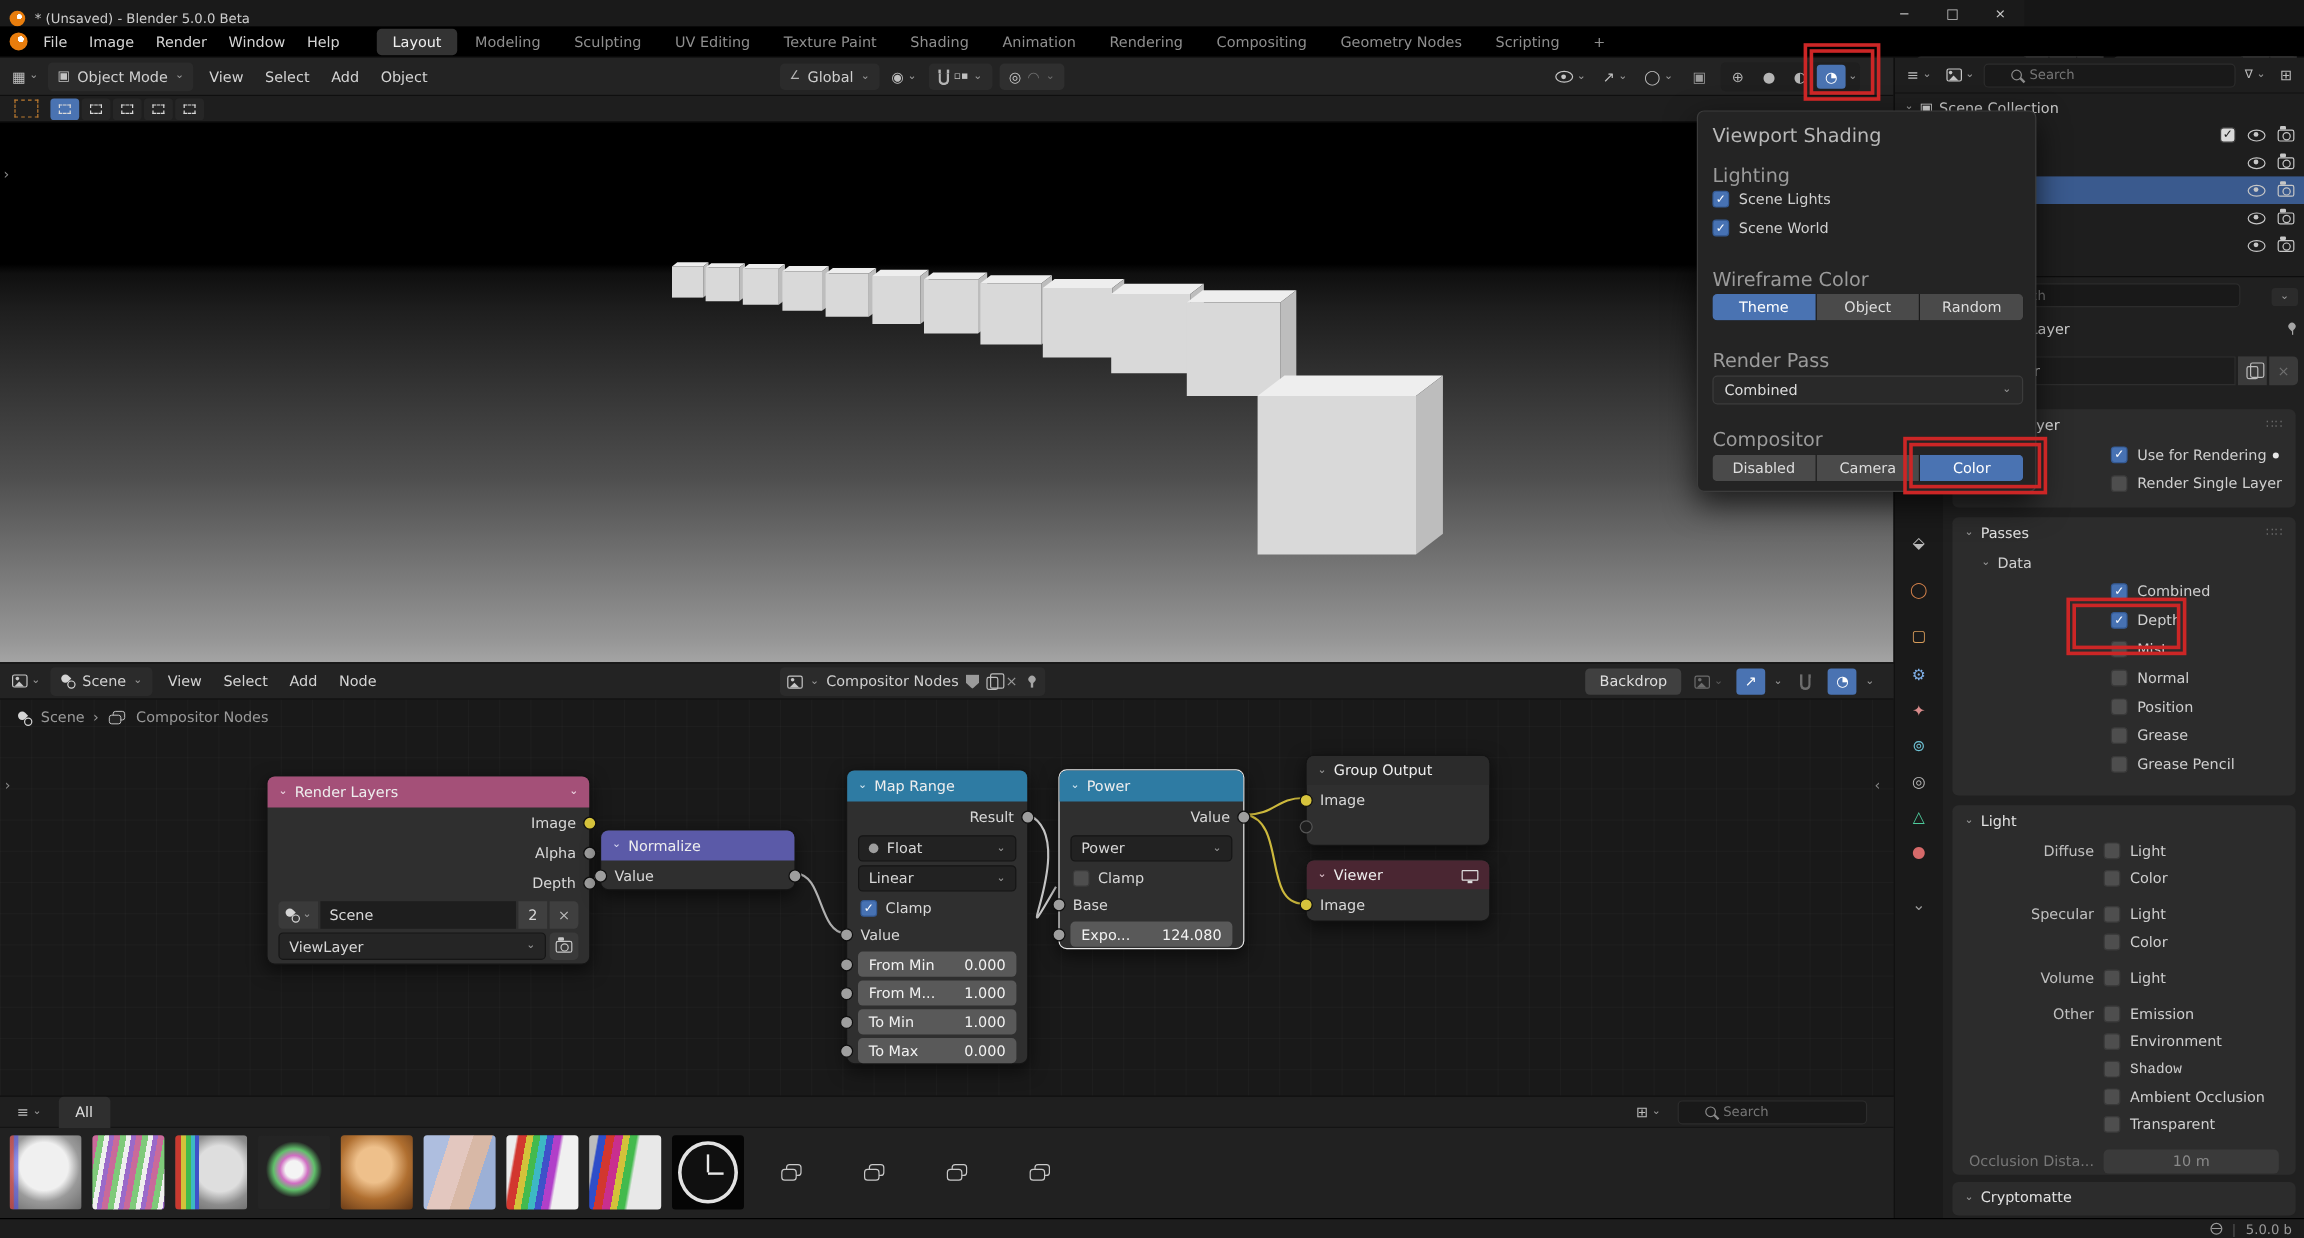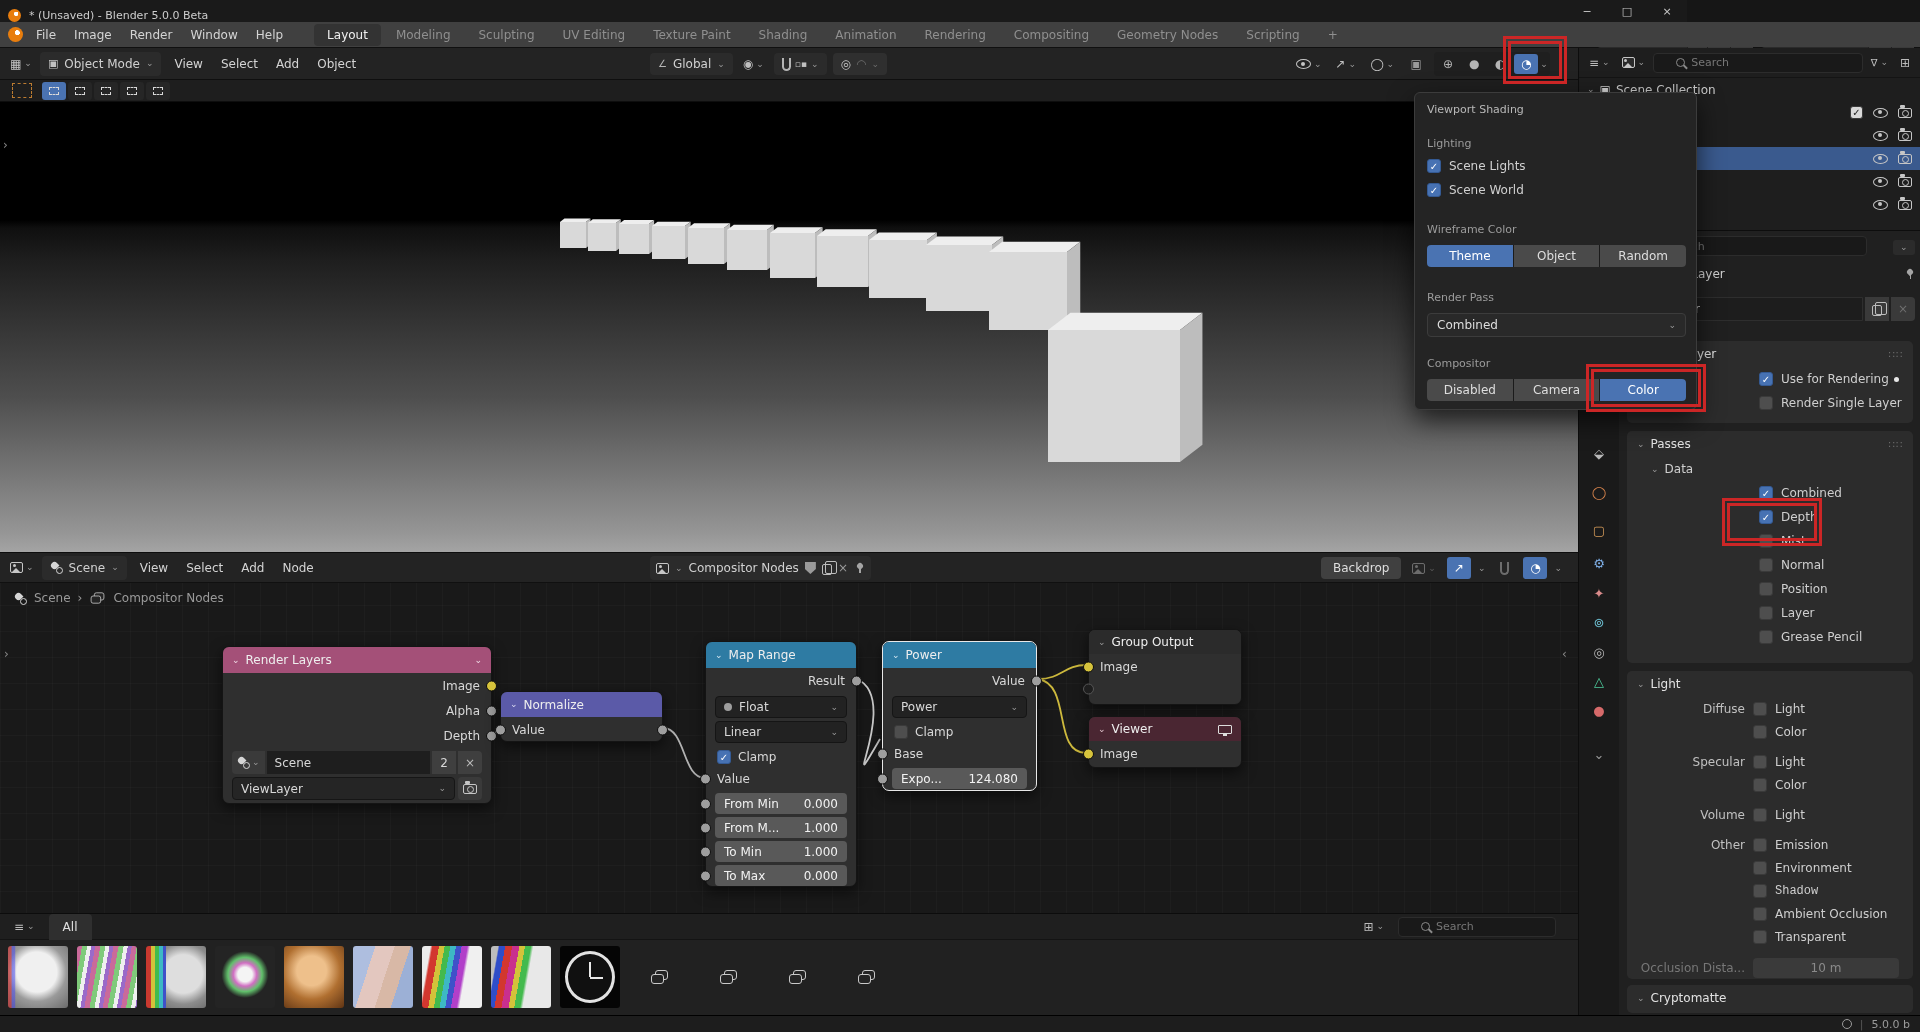--- a/index.html
+++ b/index.html
@@ -9,21 +9,21 @@
 .abs{position:absolute}
 .flex{display:flex;align-items:center}
 .chev{color:#9a9a9a;font-size:9px;line-height:1}
 .glyph{line-height:1}
 
 #titlebar{left:0;top:0;width:1687px;height:22px;background:#1a1a1a;display:flex;align-items:flex-end;padding-left:8px;gap:8px}
 .blogo{width:13px;height:13px;border-radius:50%;background:radial-gradient(circle at 62% 38%,#fff 0 18%,#e87d0d 20%);flex:none}
 #wbtns{position:absolute;right:0;top:0;height:22px;display:flex}
 #wbtns span{width:40px;height:22px;display:flex;align-items:center;justify-content:center;color:#c9c9c9;font-size:11px}
 
-#menubar{left:0;top:22px;width:1920px;height:26px;background:#404040;border-bottom:1px solid #101010;display:flex;align-items:center;padding-left:8px}
+#menubar{left:0;top:22px;width:1920px;height:26px;background:#000000;border-bottom:1px solid #101010;display:flex;align-items:center;padding-left:8px}
 .menu-item{padding:4px 9px;color:#d4d4d4;border-radius:4px}
 #tabs{display:flex;margin-left:22px;gap:2px}
 .wtab{padding:4px 13px;color:#8f8f8f;border-radius:4px}
 .wtab.active{background:#333;color:#efefef}
 #tb-right{position:absolute;right:6px;top:25px;display:flex;gap:8px;height:20px}
 .grp{display:flex;align-items:center;background:#2b2b2b;border-radius:4px;height:20px}
 .grp>*{padding:0 4px}
 .chip{background:#3a3a3a;height:20px;display:flex;align-items:center;padding:0 6px;border-left:1px solid #222}
 
 #vph{left:0;top:48px;width:1578px;height:32px;background:#232323;border-bottom:1px solid #0f0f0f;display:flex;align-items:center;padding-left:6px;gap:4px}
@@ -112,21 +112,21 @@
 .t9 .hh{position:absolute;left:50%;top:50%;width:2px;height:15px;background:#e8e8e8;transform:translate(-50%,-100%)}
 .t9 .mh{position:absolute;left:50%;top:50%;width:13px;height:2px;background:#e8e8e8}
 .ngi{position:relative;width:17px;height:14px;flex:none}
 .ngi::before,.ngi::after{content:"";position:absolute;border:1.6px solid #c9c9c9;border-radius:3px;background:#242424}
 .ngi::before{right:0;top:0;width:11px;height:8px}
 .ngi::after{left:0;bottom:0;width:11px;height:8px}
 
 #statusbar{left:0;top:1015px;width:1920px;height:17px;background:#1d1d1d;border-top:1px solid #000;display:flex;align-items:center;justify-content:flex-end;padding-right:10px;gap:8px;color:#9a9a9a;font-size:11px}
 
 #popup{left:1414px;top:92px;width:283px;height:318px;background:#242424;border:1px solid #3c3c3c;border-radius:6px;box-shadow:0 10px 26px rgba(0,0,0,.65);z-index:60}
-#popup .sect{color:#9b9b9b;font-size:11px}
+#popup .sect{color:#9b9b9b;font-size:16px}
 .seg{display:flex;border-radius:4px;overflow:hidden;gap:1px;background:#1b1b1b}
 .seg>div{flex:1;height:22px;display:flex;align-items:center;justify-content:center;background:#4a4a4a;color:#dedede}
 .seg>div.active{background:#4a73b2;color:#fff}
 .popdd{display:flex;align-items:center;background:#292929;border:1px solid #3c3c3c;border-radius:4px;height:24px;padding:0 9px;color:#dedede}
 
 .redbox{position:absolute;border:3px solid #cc2626;z-index:70;pointer-events:none}
 .redbox::before{content:"";position:absolute;inset:2px;border:3px solid #cc2626}
 
 .eye{width:15px;height:10px;border:1.3px solid #c6c6c6;border-radius:50%;position:relative;flex:none}
 .eye::after{content:"";position:absolute;width:4px;height:4px;border-radius:50%;background:#c6c6c6;top:1.8px;left:4.3px}
@@ -509,21 +509,21 @@
               <span class="cblbl">Normal</span>
             </div>
             <div class="prow">
               <span class="ind"></span>
               <span class="cb"></span>
               <span class="cblbl">Position</span>
             </div>
             <div class="prow">
               <span class="ind"></span>
               <span class="cb"></span>
-              <span class="cblbl">Layer</span>
+              <span class="cblbl">Grease</span>
             </div>
             <div class="prow">
               <span class="ind"></span>
               <span class="cb"></span>
               <span class="cblbl">Grease Pencil</span>
             </div>
           </div>
       </div>
 
       <div class="panel" style="top:440px;height:308px">

